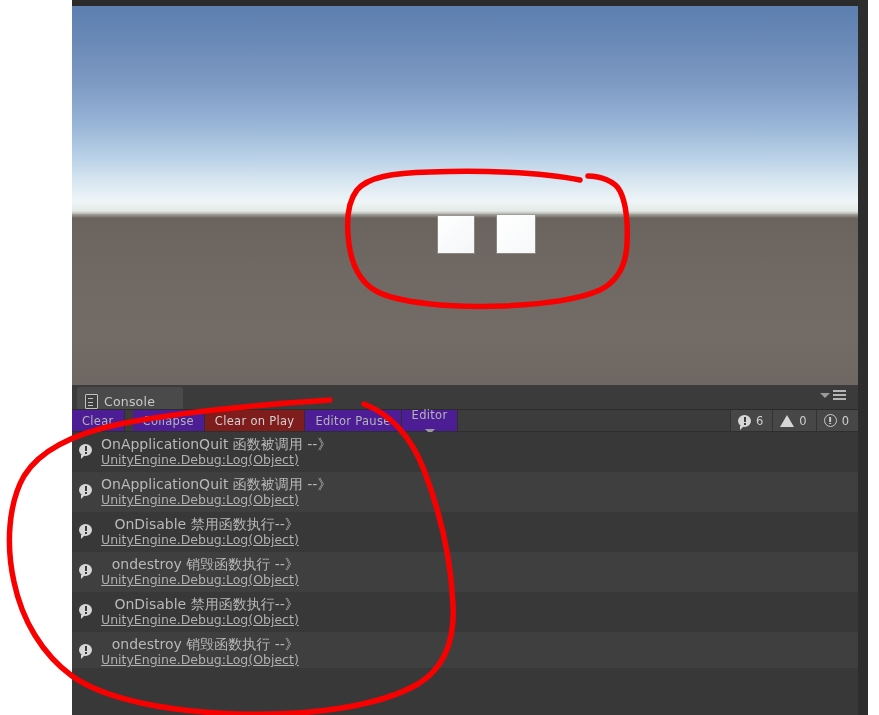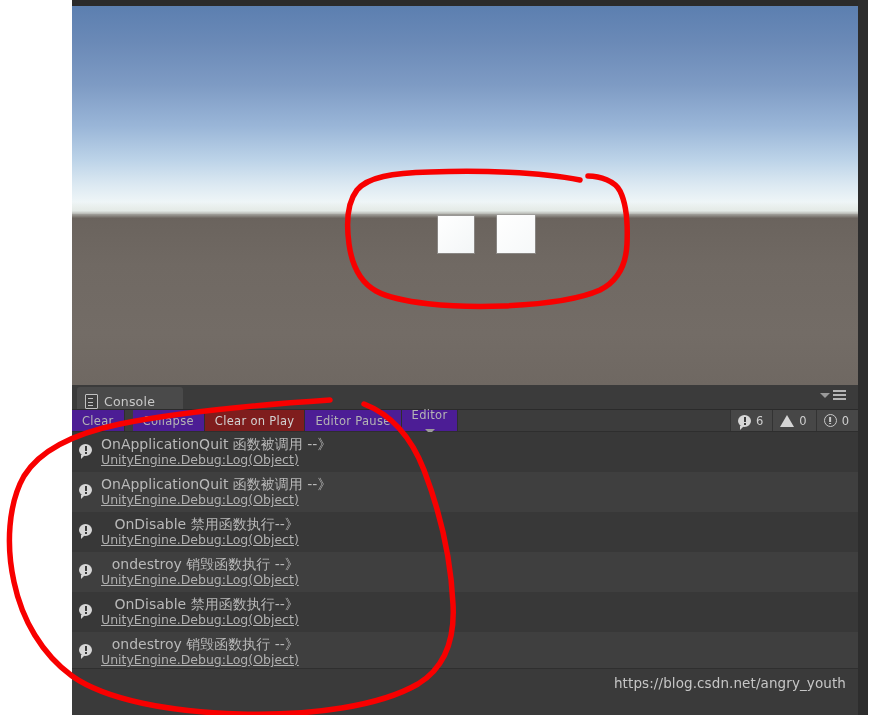--- a/index.html
+++ b/index.html
@@ -502,23 +502,20 @@
         <span class="icon-error-bubble row-icon">
             <span class="bang"></span>
           </span>
         <div class="log-text">
           <div class="log-msg"> ondestroy 销毁函数执行 --》</div>
           <div class="log-trace">UnityEngine.Debug:Log(Object)</div>
         </div>
       </div>
     </div>
 
-    <div id="detail-pane">
-      <div id="watermark">https://blog.csdn.net/angry_youth</div>
-    </div>
 
   </div>
 </div>
 
 <svg id="annotations" viewBox="0 0 879 715">
   <path fill="none" stroke="#f80000" stroke-width="5.5" stroke-linecap="round" stroke-linejoin="round" d="M580,180 C540,172 480,170 430,172 C392,173 368,177 357,190
            C347,203 346,222 349,244 C352,266 360,282 376,291
            C398,303 450,308 504,306 C548,304 580,299 600,290
            C618,281 626,265 627,244 C628,222 626,203 620,191
            C615,181 600,176 588,176"></path>

